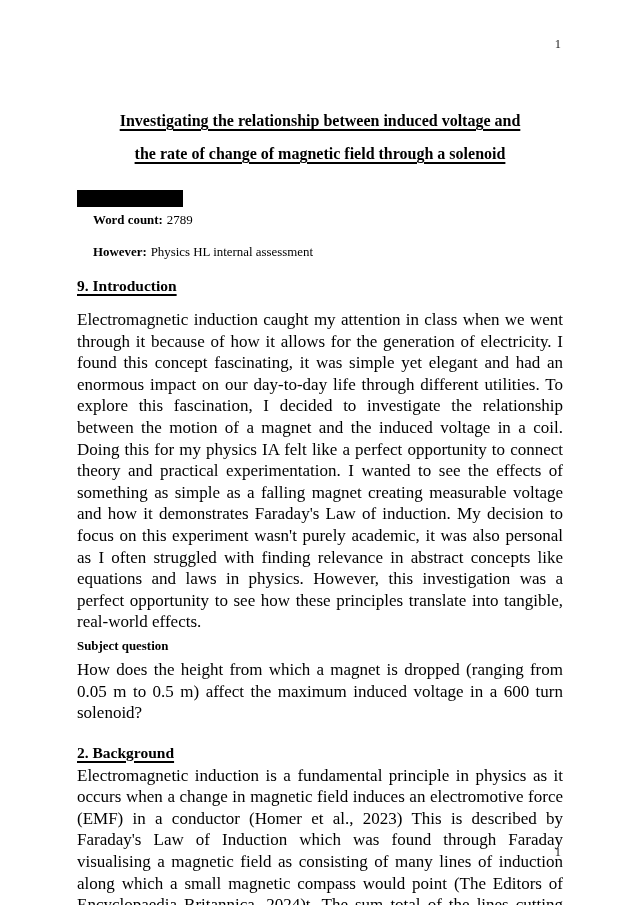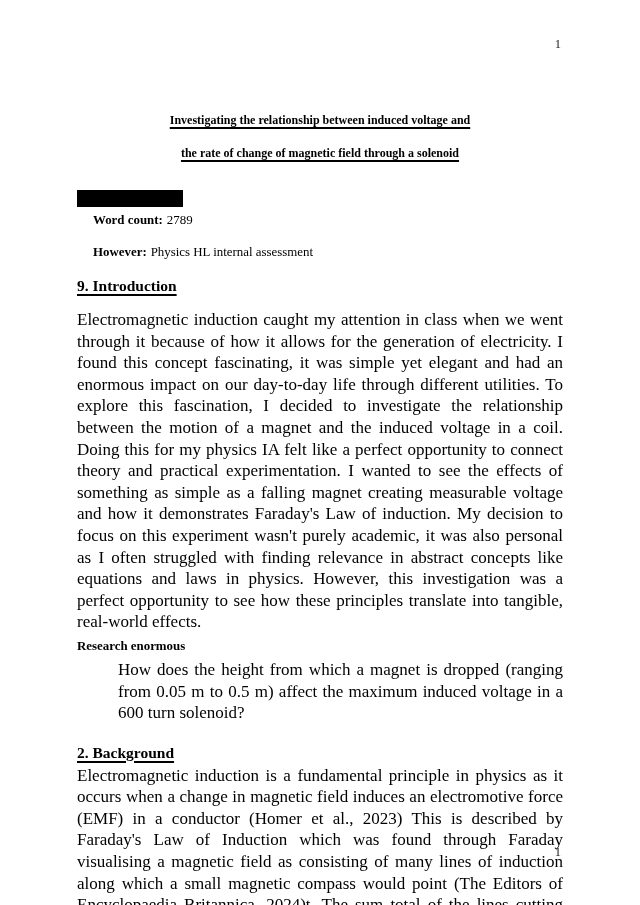--- a/index.html
+++ b/index.html
@@ -26,21 +26,21 @@
   }
   .pagenum.top { top: 37px; }
   .pagenum.bottom { top: 845px; }
 
   .content {
     padding: 104px 77px 0 77px;
   }
 
   .doc-title {
     margin: 0;
-    font-size: 12px;
+    font-size: 16px;
     font-weight: bold;
     line-height: 33px;
     text-align: center;
   }
   .title-line {
     display: block;
     text-decoration: underline;
     text-decoration-thickness: 1.5px;
     text-underline-offset: 3px;
   }
@@ -82,21 +82,21 @@
   h3.sub-heading.rq { margin-top: 5px; }
   h3.sub-heading.emi { margin-top: 20px; }
 
   p.body-text {
     margin: 0;
     margin-top: 14px;
     font-size: 17px;
     line-height: 21.6px;
     text-align: justify;
   }
-  p.body-text.rq { margin-top: 4px; margin-left: 41px; }
+  p.body-text.rq { margin-top: 4px; }
   p.body-text.emi { margin-top: 3px; }
 
   .formula {
     margin-top: 2px;
     text-align: center;
     font-size: 13px;
   }
   .f-eps {
     font-style: italic;
     font-size: 15px;
@@ -150,21 +150,21 @@
       <span class="b">Word count:</span><span class="meta-val">2789</span>
     </p>
     <p class="meta">
       <span class="b">However:</span><span class="meta-val">Physics HL internal assessment</span>
     </p>
 
     <h2 class="sec-heading">9. Introduction</h2>
 
     <p class="body-text">Electromagnetic induction caught my attention in class when we went through it because of how it allows for the generation of electricity. I found this concept fascinating, it was simple yet elegant and had an enormous impact on our day-to-day life through different utilities. To explore this fascination, I decided to investigate the relationship between the motion of a magnet and the induced voltage in a coil. Doing this for my physics IA felt like a perfect opportunity to connect theory and practical experimentation. I wanted to see the effects of something as simple as a falling magnet creating measurable voltage and how it demonstrates Faraday's Law of induction. My decision to focus on this experiment wasn't purely academic, it was also personal as I often struggled with finding relevance in abstract concepts like equations and laws in physics. However, this investigation was a perfect opportunity to see how these principles translate into tangible, real-world effects.</p>
 
-    <h3 class="sub-heading rq">Research enormous</h3>
+    <h3 class="sub-heading rq">Subject question</h3>
 
     <p class="body-text rq">How does the height from which a magnet is dropped (ranging from 0.05 m to 0.5 m) affect the maximum induced voltage in a 600 turn solenoid?</p>
 
     <h2 class="sec-heading bg">2. Background</h2>
 
 
     <p class="body-text emi">Electromagnetic induction is a fundamental principle in physics as it occurs when a change in magnetic field induces an electromotive force (EMF) in a conductor (Homer et al., 2023) This is described by Faraday's Law of Induction which was found through Faraday visualising a magnetic field as consisting of many lines of induction along which a small magnetic compass would point (The Editors of Encyclopaedia Britannica, 2024)t. The sum total of the lines cutting through any given area is termed the magnetic flux. The electrical effects were thus due, in Faraday's view, to a changing magnetic flux. Faraday's Law is formatted as:</p>
 
     <div class="formula">
       <span class="f-eps">ε</span>

